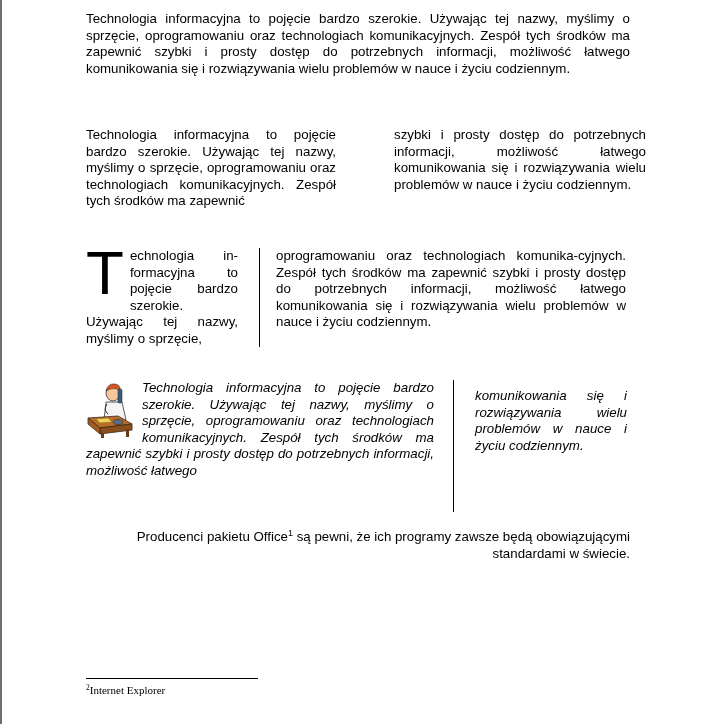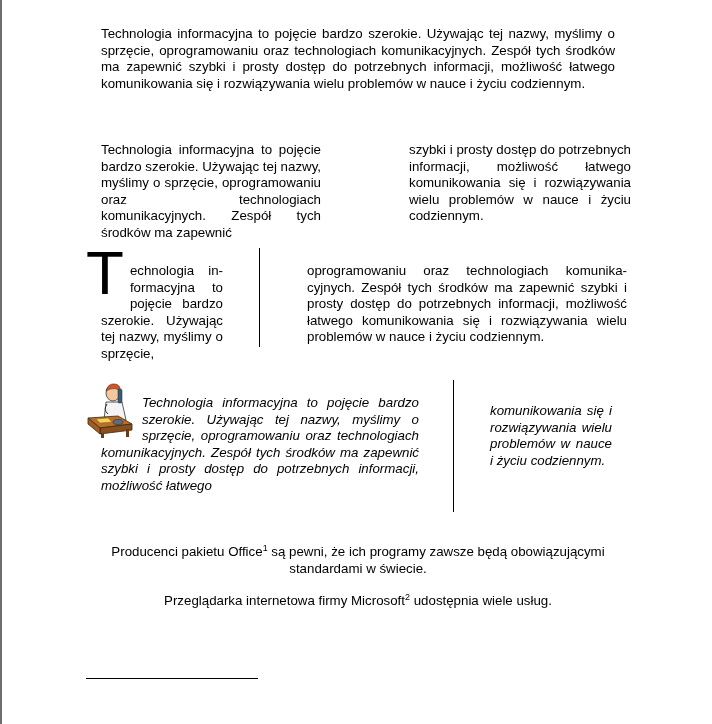--- a/index.html
+++ b/index.html
@@ -3,46 +3,46 @@
 <meta charset="utf-8">
 <style>
   html, body { margin: 0; padding: 0; background: #ffffff; }
   body {
     width: 712px; height: 724px; position: relative; overflow: hidden;
     font-family: "Liberation Sans", sans-serif; color: #000;
     font-size: 13.3px; line-height: 16.5px;
   }
   .page-edge { position: absolute; left: 0; top: 0; width: 2px; height: 724px; background: #6e6e6e; }
   .block { position: absolute; text-align: justify; }
-  .block p { margin: 15px; }
+  .block p { margin: 0; }
 
   
   #s1 { left: 86px; top: 11px; width: 544px; }
 
   
   #s2a { left: 86px; top: 127px; width: 250px; }
   #s2b { left: 394px; top: 127px; width: 252px; }
 
   
   #s3a { left: 86px; top: 248px; width: 152px; }
   .dropcap {
     float: left; font-size: 62px; line-height: 46px; height: 48px;
     margin: 2px 6px 0 0; font-family: "Liberation Sans", sans-serif;
   }
   #s3-divider { position: absolute; left: 259px; top: 248px; width: 1px; height: 99px; background: #000; }
-  #s3b { left: 292px; top: 248px; width: 350px; }
+  #s3b { left: 276px; top: 248px; width: 350px; }
 
   
   #s4a { left: 86px; top: 380px; width: 348px; font-style: italic; }
   .clipart { float: left; width: 52px; height: 58px; margin: 0 4px 0 0; }
   #s4-divider { position: absolute; left: 453px; top: 380px; width: 1px; height: 132px; background: #000; }
   #s4b { left: 475px; top: 388px; width: 152px; font-style: italic; }
 
   
-  #s5 { left: 86px; top: 529px; width: 544px; text-align: center; }
+  #s5 { left: 86px; top: 529px; width: 544px; text-align: right; }
   #s5 p + p { margin-top: 16px; }
   sup { font-size: 9px; line-height: 0; vertical-align: 5px; }
 
   
   #fn-rule { position: absolute; left: 86px; top: 678px; width: 172px; height: 1px; background: #000; }
   #footnotes {
     position: absolute; left: 86px; top: 683px; width: 300px;
     font-family: "Liberation Serif", serif; font-size: 11px; line-height: 14px;
   }
   #footnotes sup { font-size: 7.5px; vertical-align: 4px; }
@@ -100,18 +100,18 @@
   </svg>
   <p>Technologia informacyjna to pojęcie bardzo szerokie. Używając tej nazwy, myślimy o sprzęcie, oprogramowaniu oraz technologiach komunikacyjnych. Zespół tych środków ma zapewnić szybki i prosty dostęp do potrzebnych informacji, możliwość łatwego</p>
 </div>
 <div id="s4-divider"></div>
 <div id="s4b" class="block">
   <p>komunikowania się i rozwiązywania wielu problemów w nauce i życiu codziennym.</p>
 </div>
 
 <div id="s5" class="block">
   <p><span>Producenci pakietu Office</span><sup>1</sup><span> są pewni, że ich programy zawsze będą obowiązującymi standardami w świecie.</span></p>
-  <p><span>Przeglądarka internetowa firmy Microsoft</span><sup>2</sup><span> udostępnia wiele usług.</span></p>
 </div>
 
 <div id="fn-rule"></div>
 <div id="footnotes">
+  <div class="fn"><sup>2</sup><span>Internet Explorer</span></div>
 </div>
 
 </body></html>

